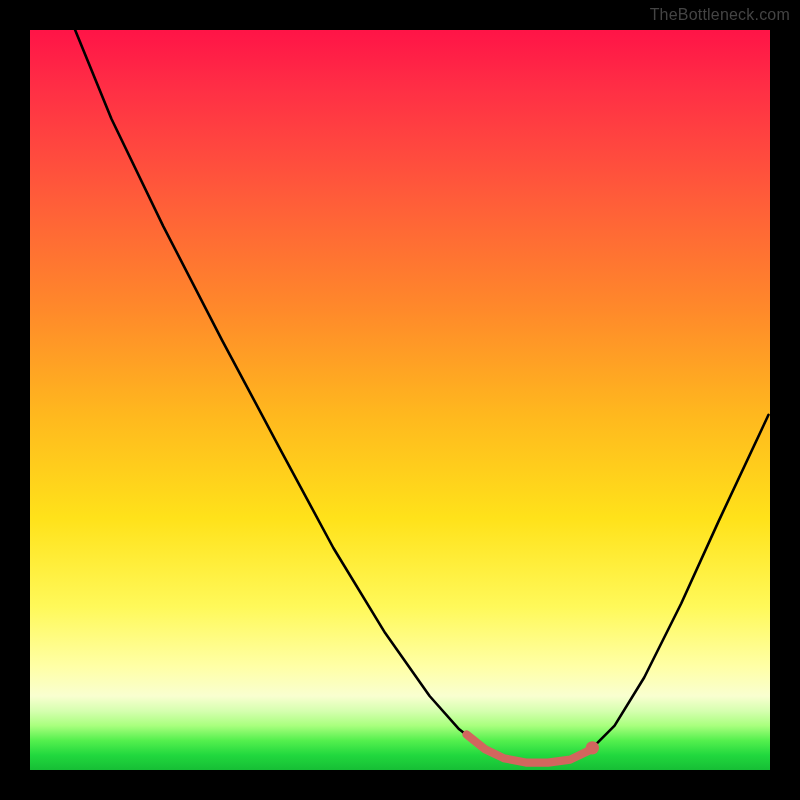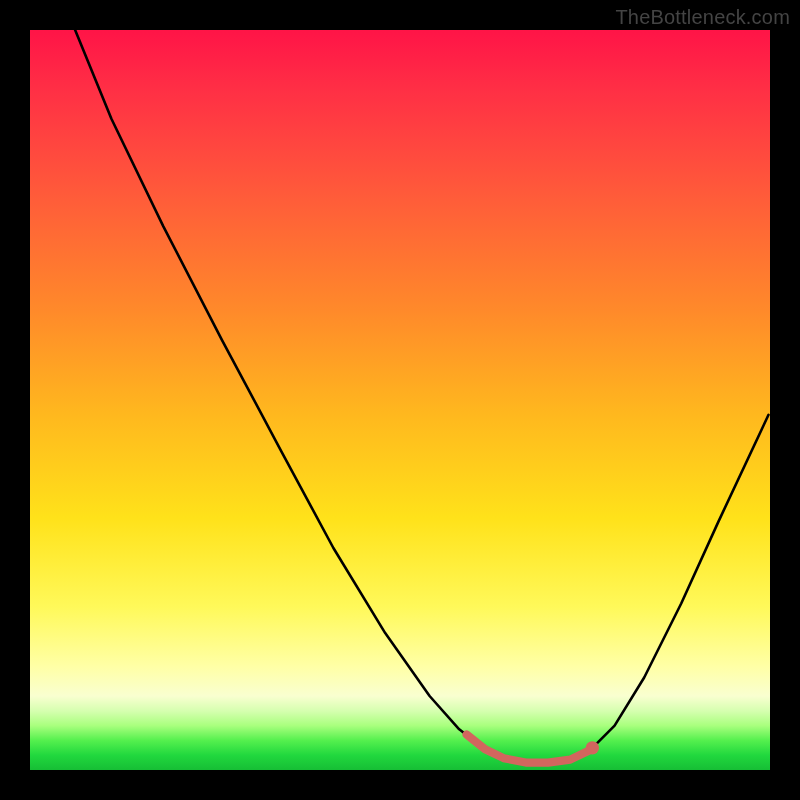--- a/index.html
+++ b/index.html
@@ -15,21 +15,21 @@
     position: relative;
     width: 800px;
     height: 800px;
     background: #000;
   }
   .watermark {
     position: absolute;
     top: 6px;
     right: 10px;
     color: #444;
-    font-size: 20px;
+    font-size: 16px;
     font-weight: 400;
     letter-spacing: 0.2px;
     z-index: 10;
   }
   .plot-area {
     position: absolute;
     left: 30px;
     top: 30px;
     width: 740px;
     height: 740px;

